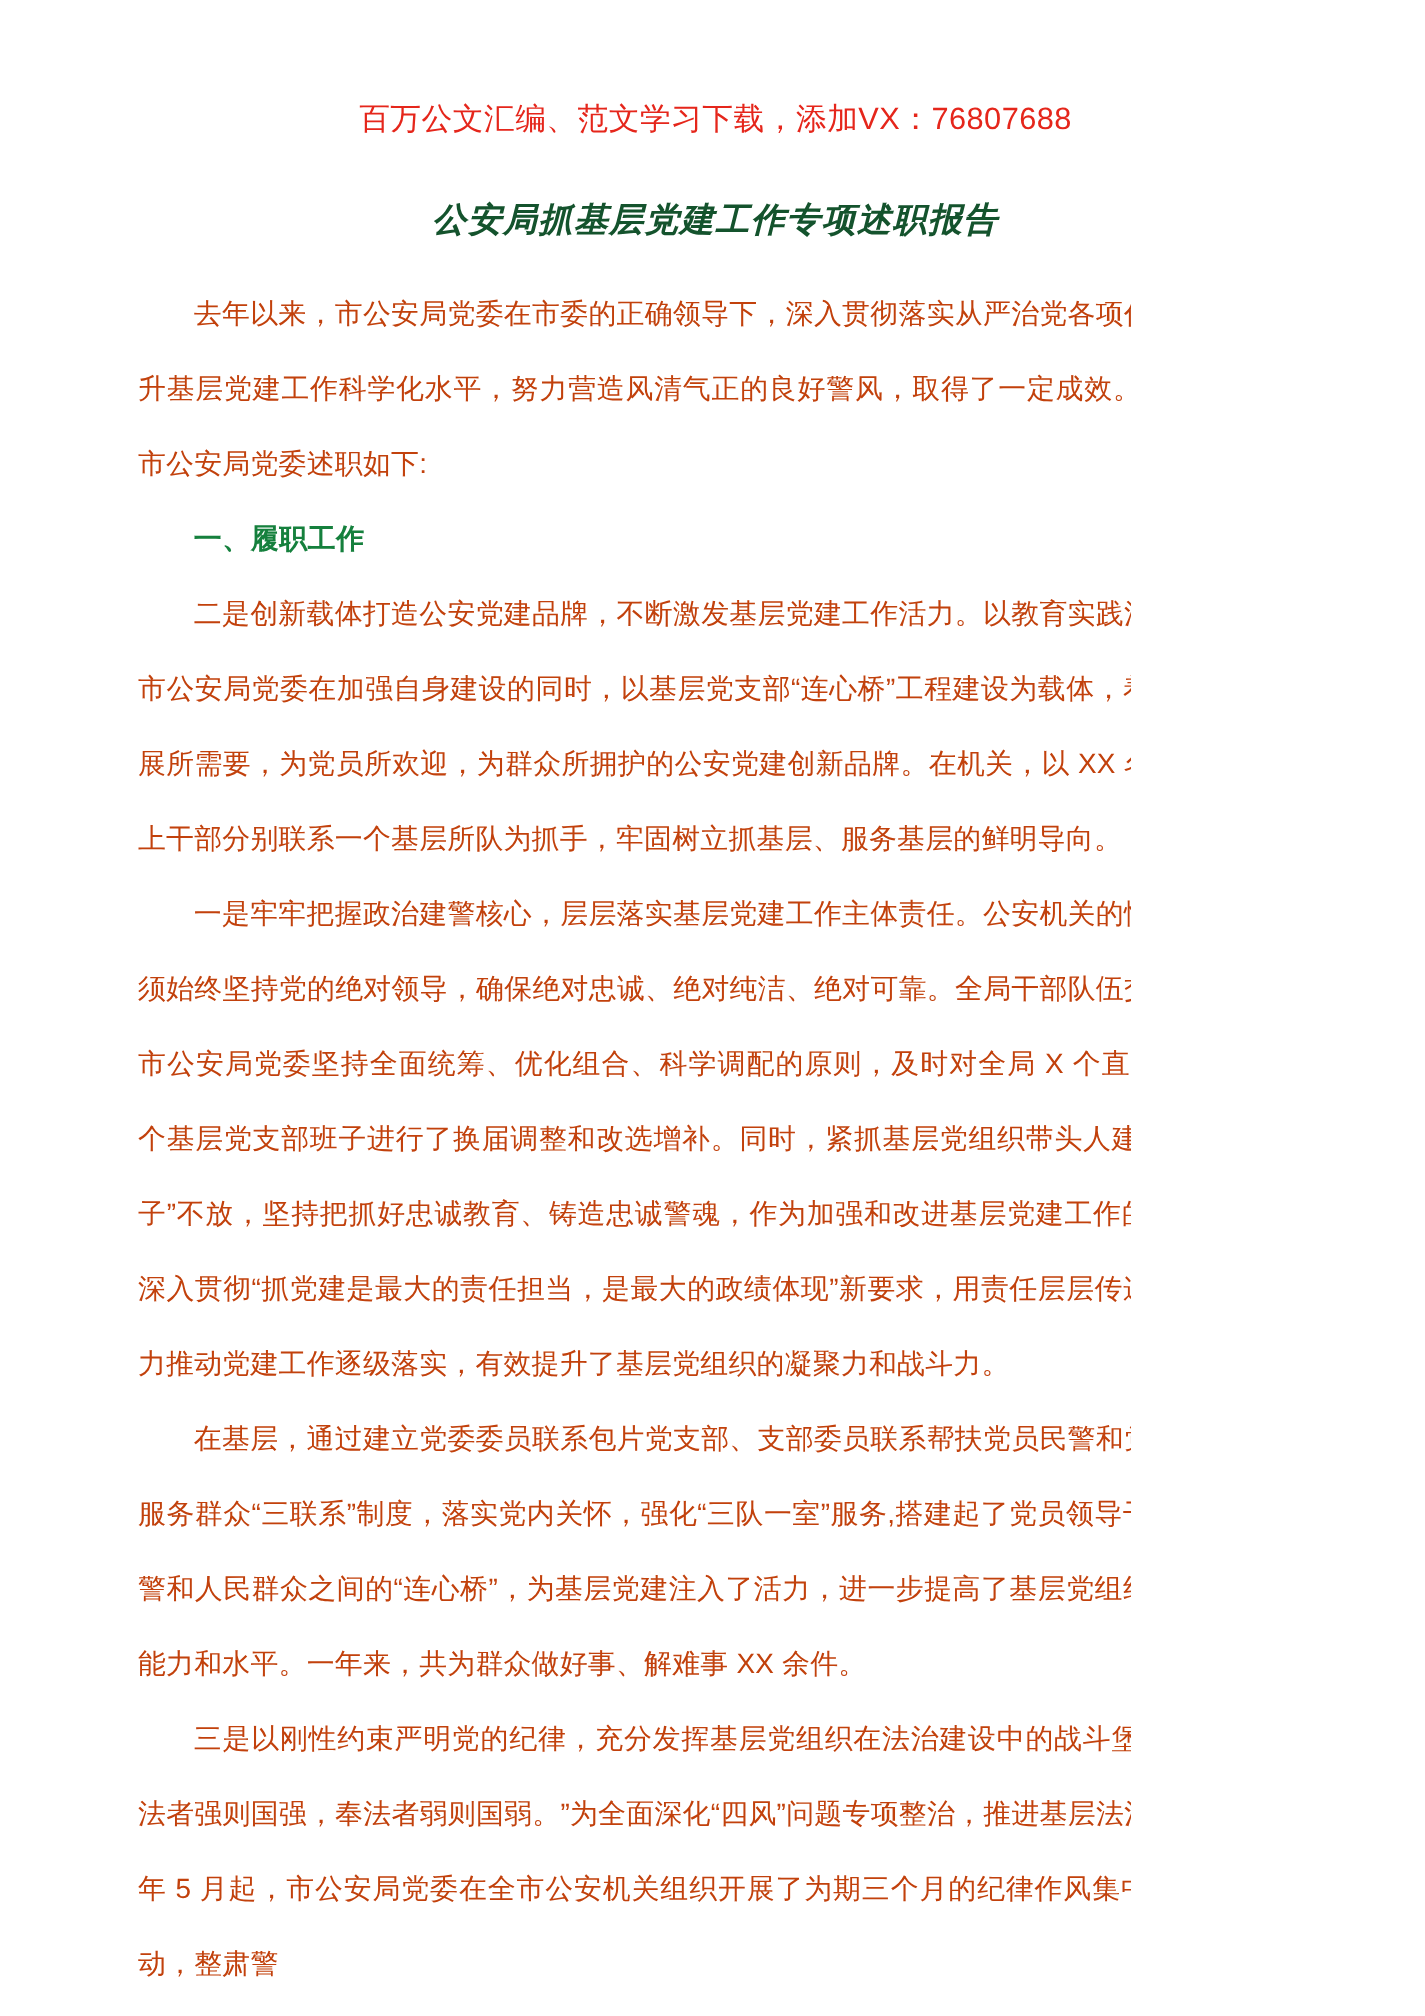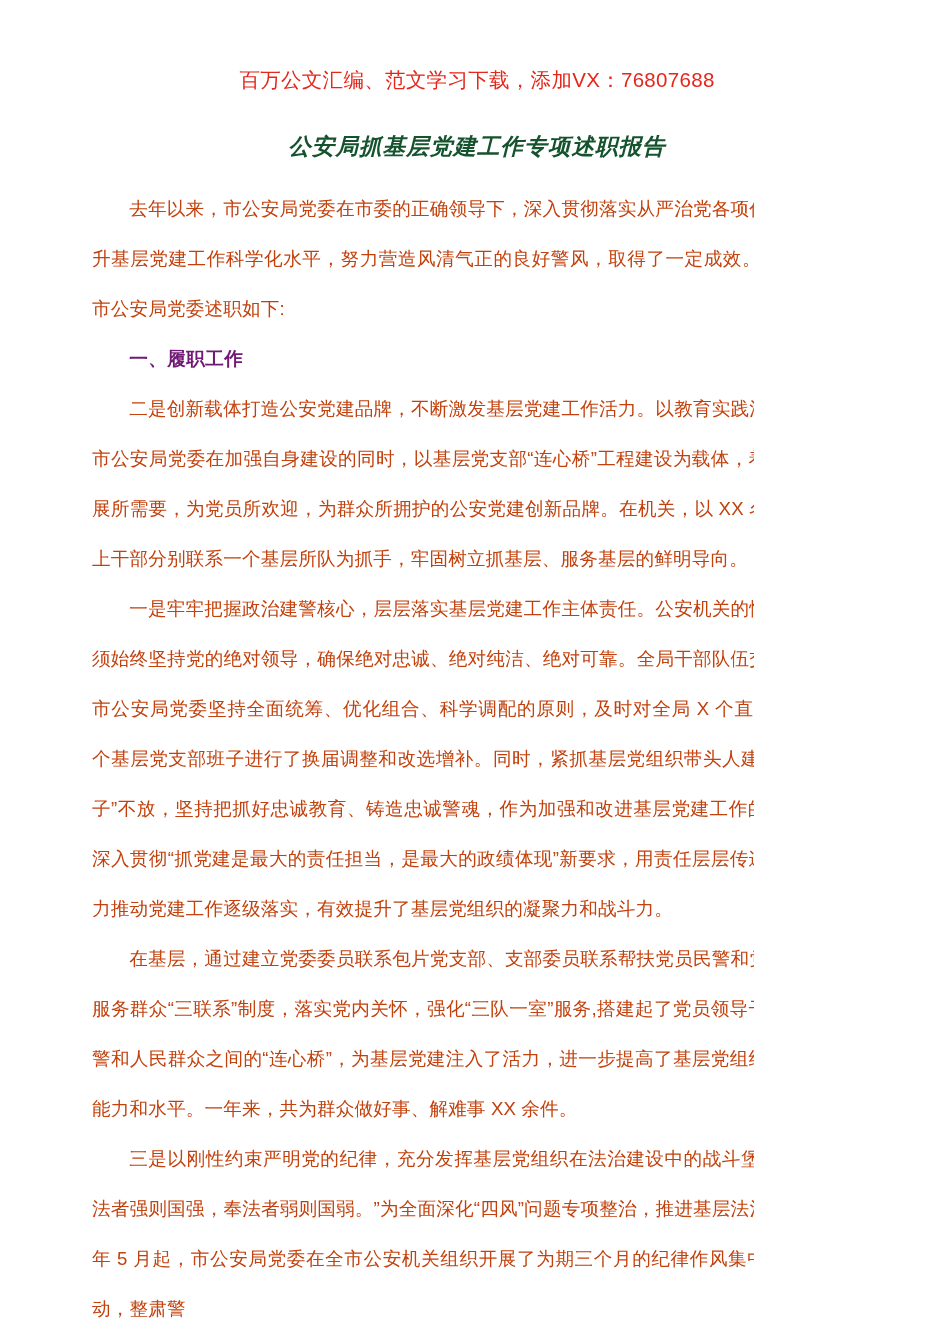--- a/index.html
+++ b/index.html
@@ -61,21 +61,21 @@
     letter-spacing: 0.15px;
   }
   .para.first {
     margin-top: 22px;
   }
 
   
   .section-heading {
     font-size: 18.6px;
     font-weight: bold;
-    color: #701a75;
+    color: #15803d;
     line-height: 50px;
     text-indent: 2em;
     margin: 0;
     letter-spacing: 0.4px;
   }
 </style>
 </head>
 <body>
 
 <div class="page">

